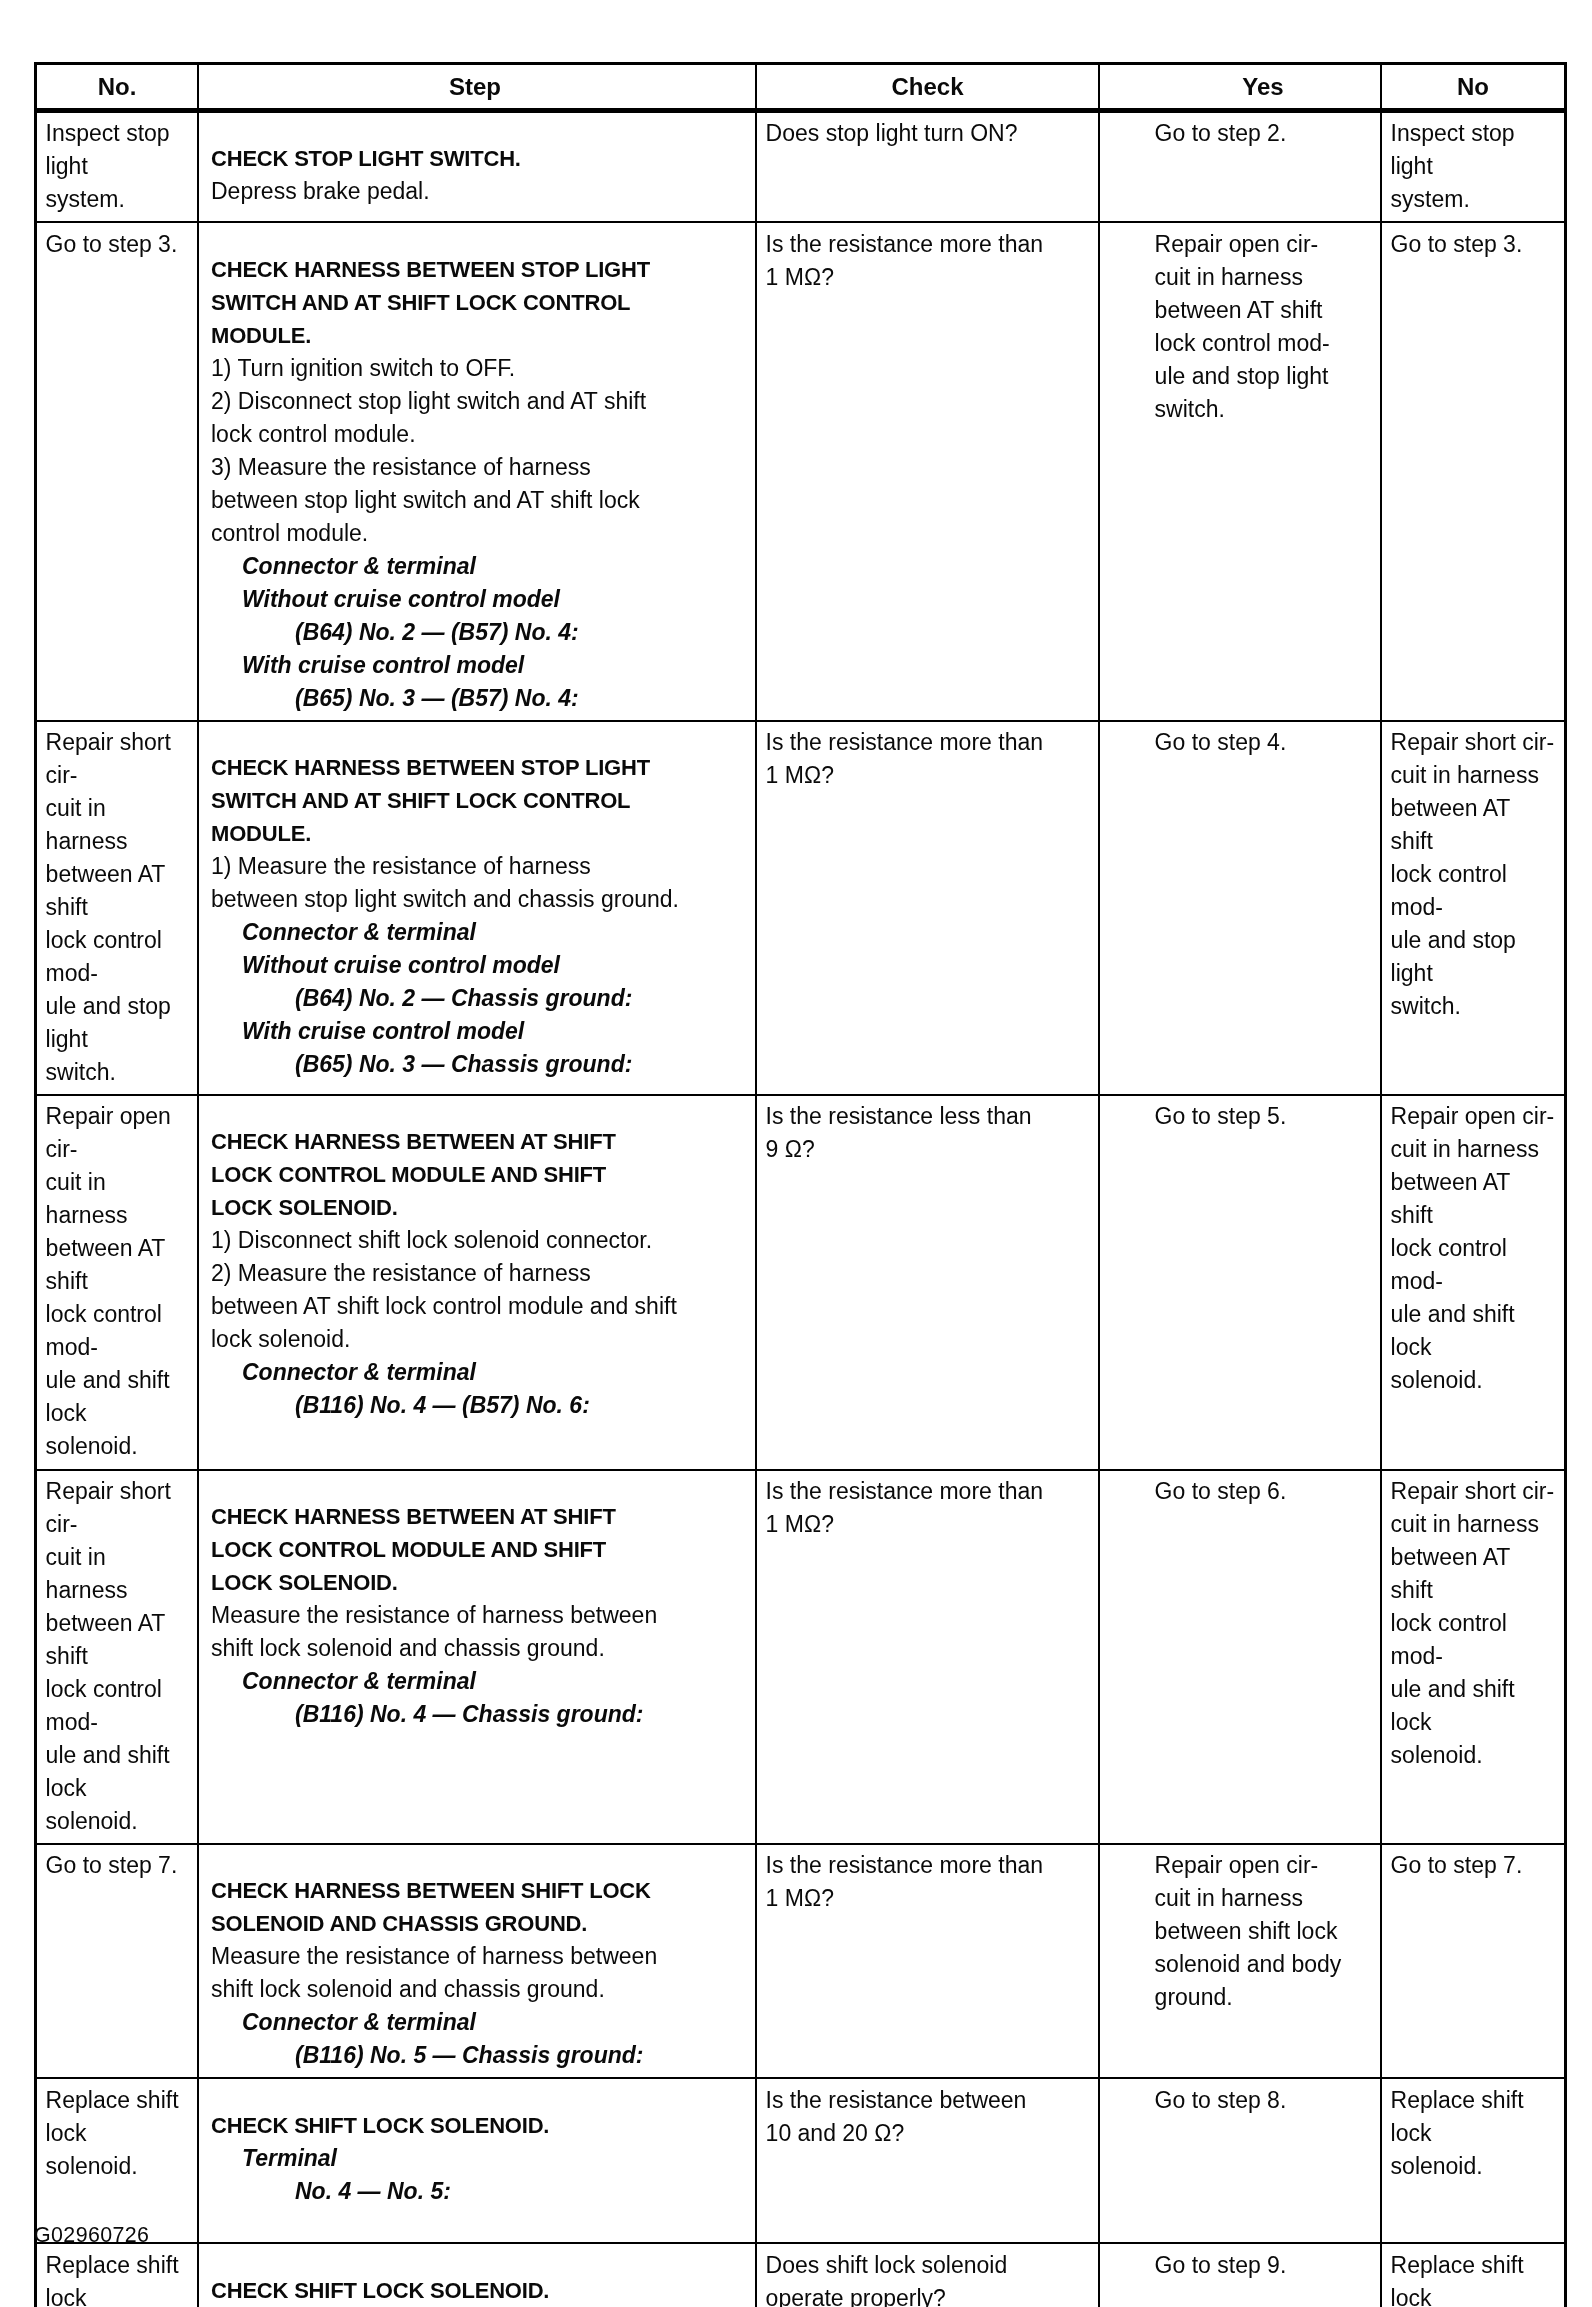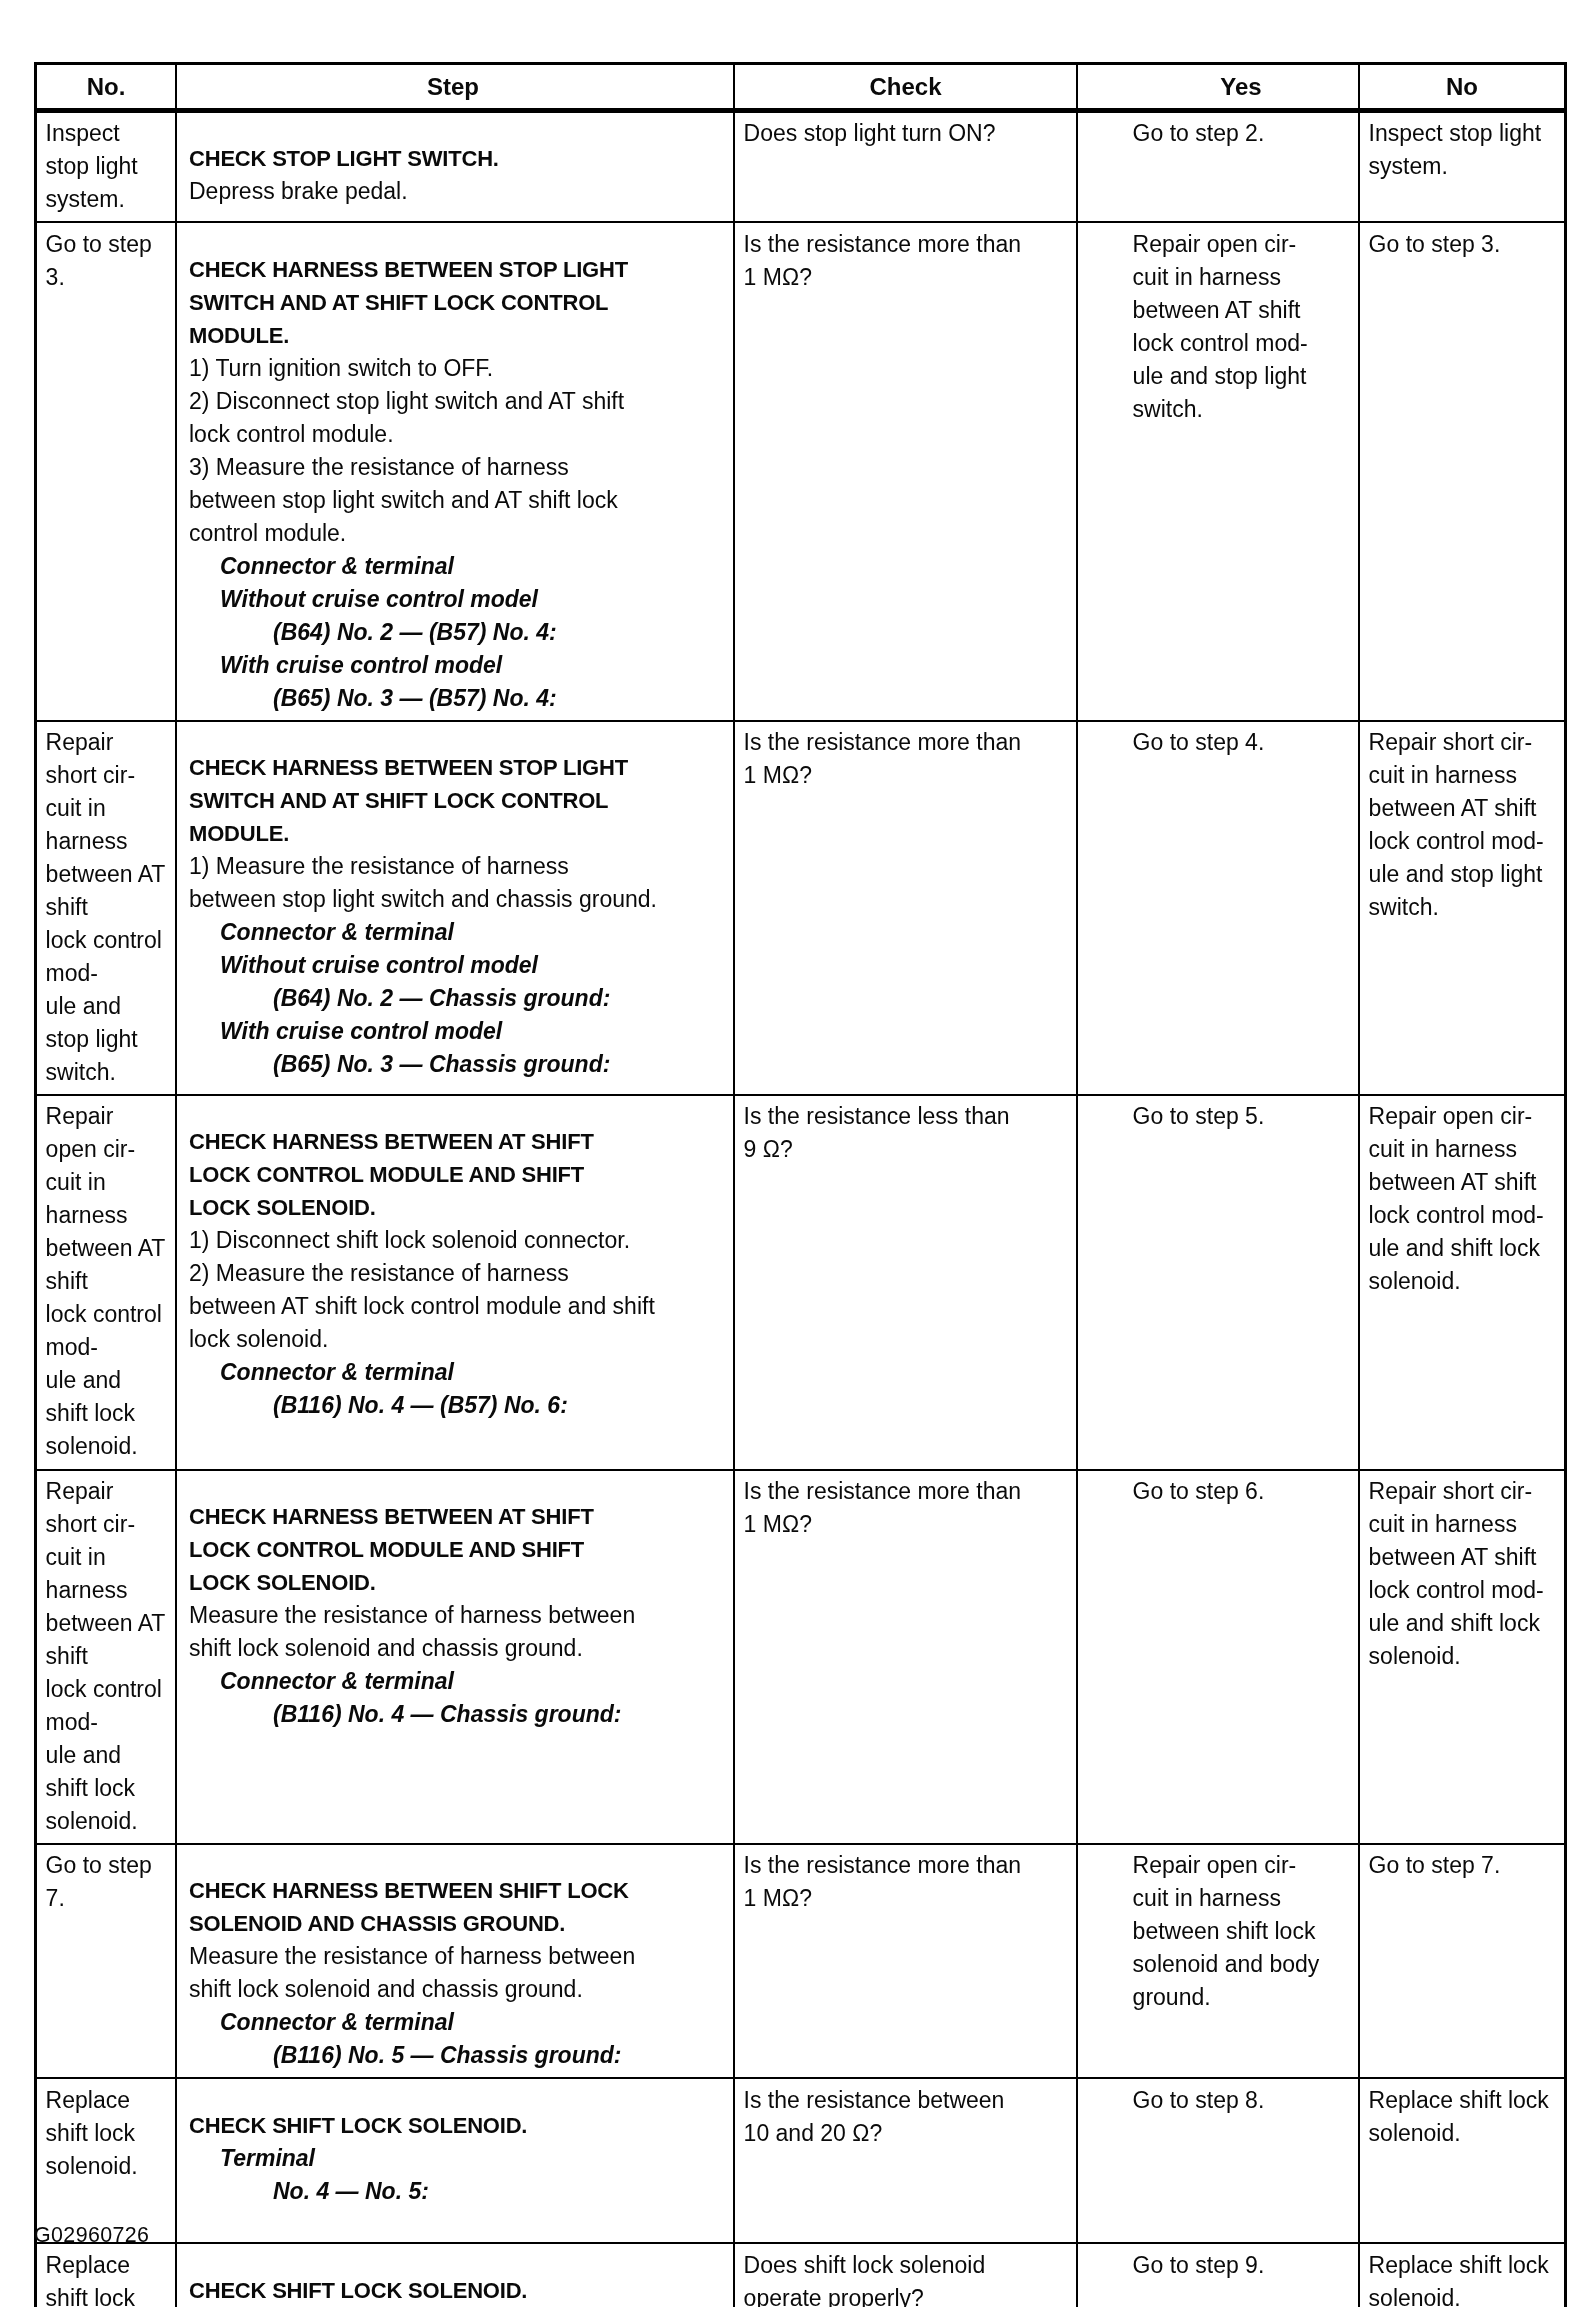--- a/index.html
+++ b/index.html
@@ -39,21 +39,21 @@
   .cell:last-child{border-right:none;}
   .hcell{
     display:flex;
     align-items:center;
     justify-content:center;
     font-weight:700;
     font-size:24px;
     padding:2.6px 5.1px;
     white-space:normal;
   }
-  .col-no{width:140px;flex:0 0 auto;}
+  .col-no{width:162px;flex:0 0 auto;}
   .col-step{width:558px;flex:0 0 auto;padding-left:12px;padding-right:16px;}
   .col-check{width:343px;flex:0 0 auto;}
   .col-yes{width:236px;flex:0 0 auto;margin-left:46px;}
   .col-nocol{flex:1 1 auto;}
   .line{white-space:pre-line;}
   .line.title{font-weight:700;font-size:22px;letter-spacing:-0.2px;margin-top:25px;}
   .line.body{font-weight:400;}
   .line.c1{font-weight:700;font-style:italic;margin-left:31px;}
   .line.c2{font-weight:700;font-style:italic;margin-left:84px;}
   .figure-code{

